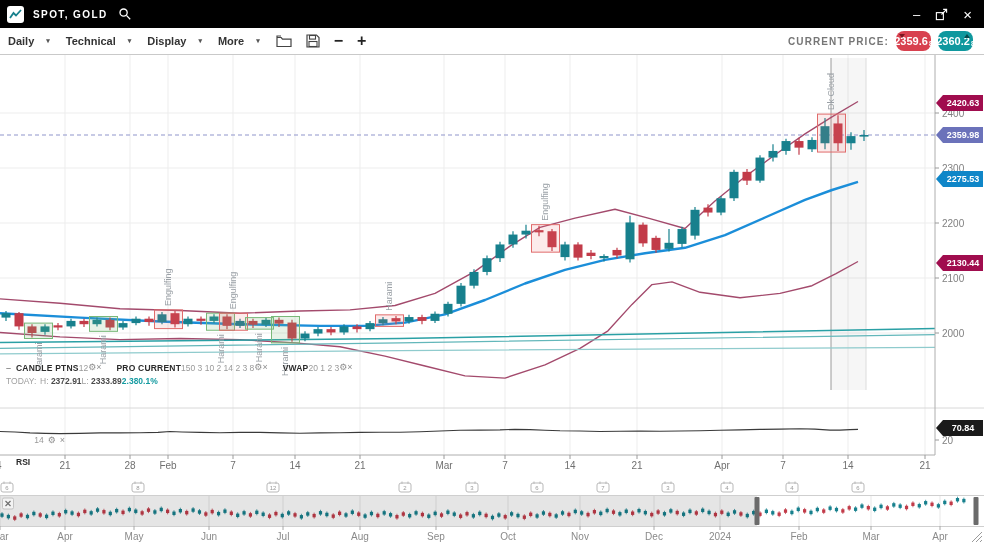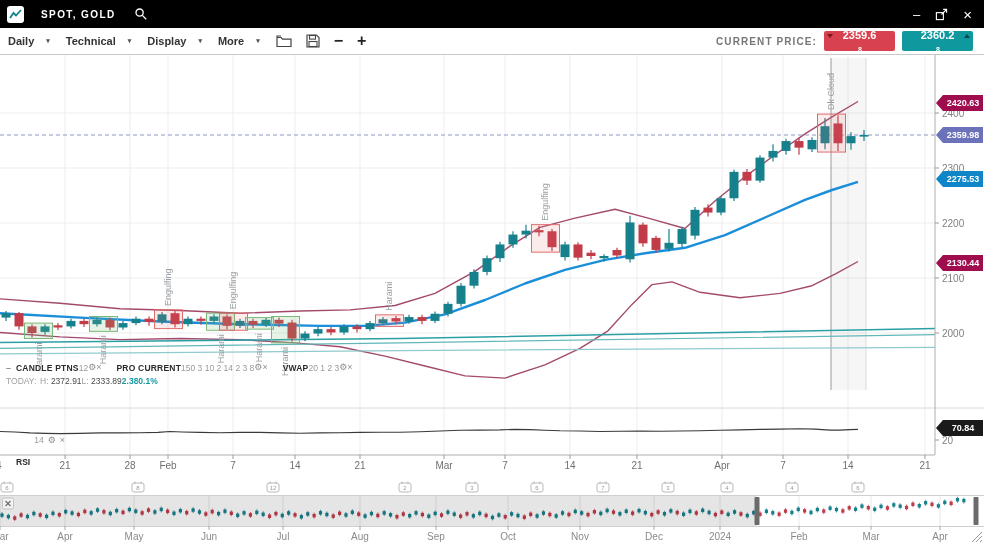--- a/index.html
+++ b/index.html
@@ -1,54 +1,54 @@
 <!DOCTYPE html>
 <html><head>
 <meta charset="utf-8">
 <style>
   html,body{margin:0;padding:0;background:#fff;}
   body{width:984px;height:544px;overflow:hidden;position:relative;
        font-family:"Liberation Sans",sans-serif;-webkit-font-smoothing:antialiased;}
   .titlebar{position:absolute;left:0;top:0;width:984px;height:28px;background:#000;
-            display:flex;align-items:center;z-index:30;gap:8px;}
+            display:flex;align-items:center;z-index:30;}
   .logo{width:17px;height:17px;background:#fff;border-radius:3px;margin-left:7px;
         display:flex;align-items:center;justify-content:center;}
   .tb-title{color:#fff;font-size:10px;font-weight:bold;letter-spacing:1.4px;margin-left:9px;}
   .tb-search{margin-left:10px;display:flex;}
   .win-controls{margin-left:auto;display:flex;align-items:center;gap:15px;padding-right:12px;color:#fff;}
   .win-controls .wbtn{cursor:default;display:flex;align-items:center;font-size:13px;line-height:1;}
   .toolbar{position:absolute;left:0;top:28px;width:984px;height:27px;background:#fff;
            border-bottom:1px solid #c9c9c9;display:flex;align-items:center;z-index:30;
            padding-left:8px;box-sizing:border-box;}
   .menu{font-size:11px;font-weight:bold;color:#333;margin-right:16px;display:flex;align-items:center;gap:12px;}
   .menu .caret{font-size:7px;color:#555;}
   .tb-icon{margin-right:14px;display:flex;align-items:center;color:#444;}
   .tb-zoom{font-size:16px;font-weight:bold;color:#222;margin-right:14px;line-height:1;}
   .cp-area{margin-left:auto;display:flex;align-items:center;gap:7px;padding-right:11px;}
   .cp-label{font-size:10px;color:#767676;font-weight:bold;letter-spacing:1.1px;}
-  .price-badge{width:71px;height:20px;border-radius:2px;color:#fff;font-size:11px;font-weight:bold;
-               display:flex;align-items:center;justify-content:center;position:relative;flex-direction:column;}
+  .price-badge{width:35px;height:20px;border-radius:8px;color:#fff;font-size:11px;font-weight:bold;
+               display:flex;align-items:center;justify-content:center;position:relative;}
   .price-badge .frac{font-size:7px;margin-top:5px;margin-left:1px;}
   .price-badge .tri{position:absolute;width:0;height:0;border-left:3px solid transparent;
                     border-right:3px solid transparent;}
   .bid .tri{left:3px;top:3px;border-top:4px solid #7c1620;}
   .ask .tri{right:3px;top:3px;border-bottom:4px solid #06494d;}
   svg#chart-svg{position:absolute;left:0;top:0;z-index:1;}
   .legend{position:absolute;left:6px;top:361px;z-index:10;font-size:9px;color:#444;
           text-shadow:0 0 2px #fff,0 0 2px #fff;}
   .ind-row{display:flex;align-items:center;gap:3px;height:13px;}
   .ind{display:flex;align-items:center;gap:0;margin-right:12px;}
   .ind b{color:#2b2b2b;font-size:8.5px;letter-spacing:.2px;}
   .ind .params{color:#9a9a9a;font-size:8.5px;}
   .micro-icon{color:#8f8f8f;font-size:9px;line-height:1;cursor:default;}
   .collapse-dash{color:#8f8f8f;font-weight:bold;margin-right:2px;}
   .val-row{display:flex;align-items:center;gap:0;height:11px;font-size:8.5px;margin-top:1px;}
   .val-row .lab{color:#9e9e9e;width:34px;}
   .val-row .k{color:#9e9e9e;}
-  .val-row .v{color:#4a4a4a;font-weight:normal;}
+  .val-row .v{color:#4a4a4a;font-weight:bold;}
   .val-row .chg{color:#149aa0;font-weight:bold;}
   .rsi-legend{position:absolute;left:16px;top:413px;z-index:10;display:flex;align-items:center;gap:4px;
               font-size:8.5px;text-shadow:0 0 2px #fff;}
   .rsi-legend b{color:#2b2b2b;margin-top:44px;}
   .rsi-legend .params{color:#9a9a9a;}
 </style>
 </head>
 <body>
 
 <div class="titlebar">

